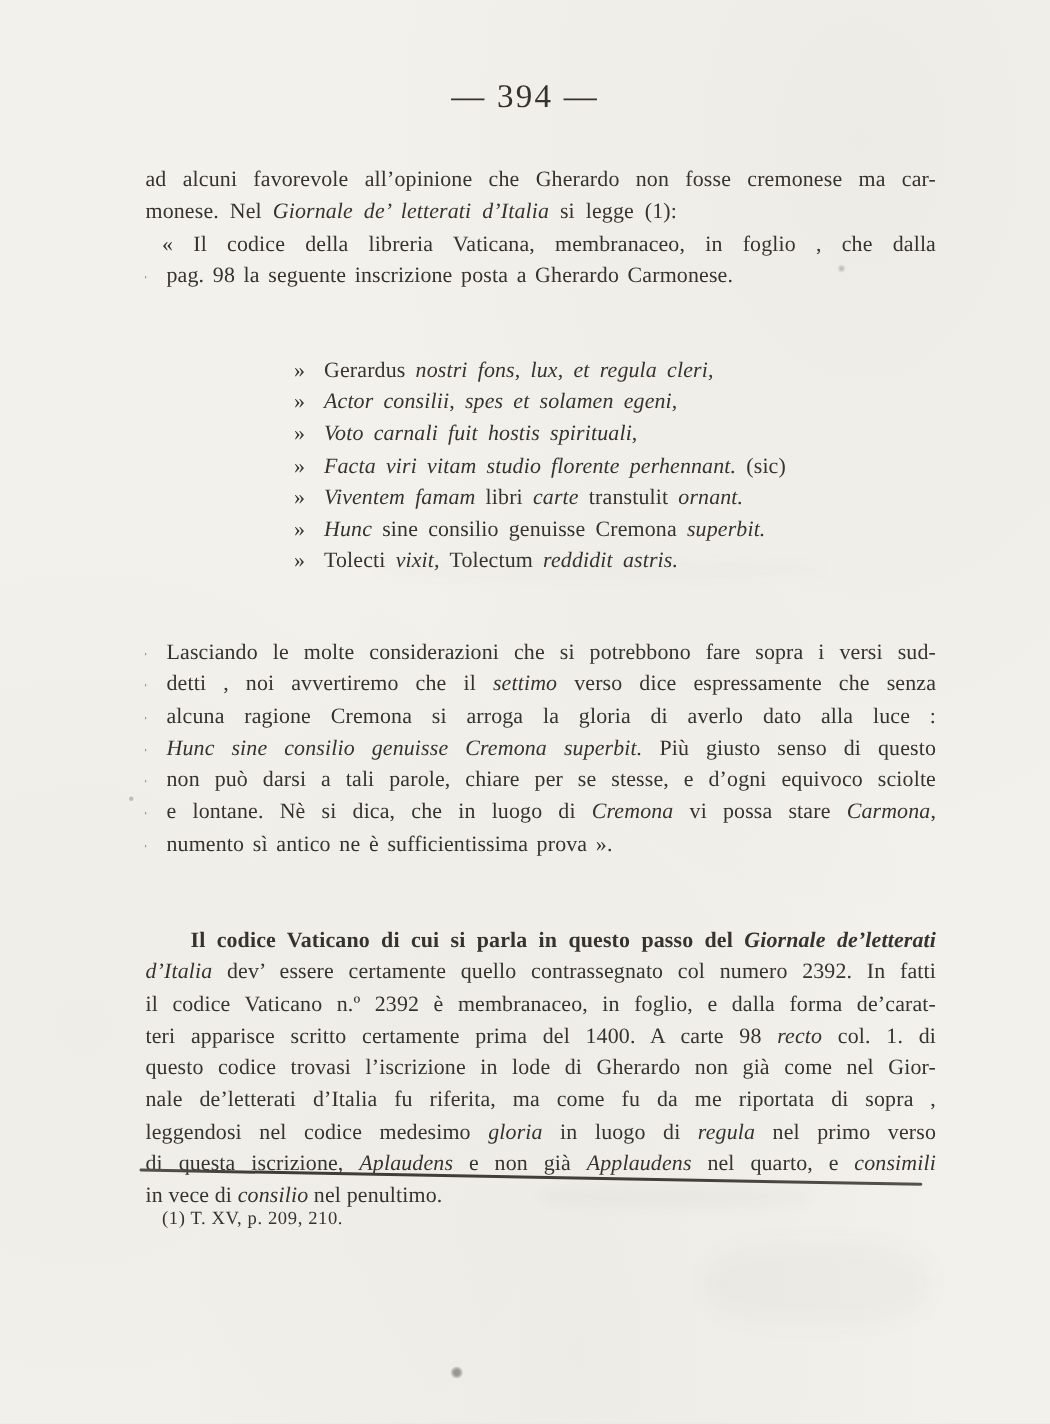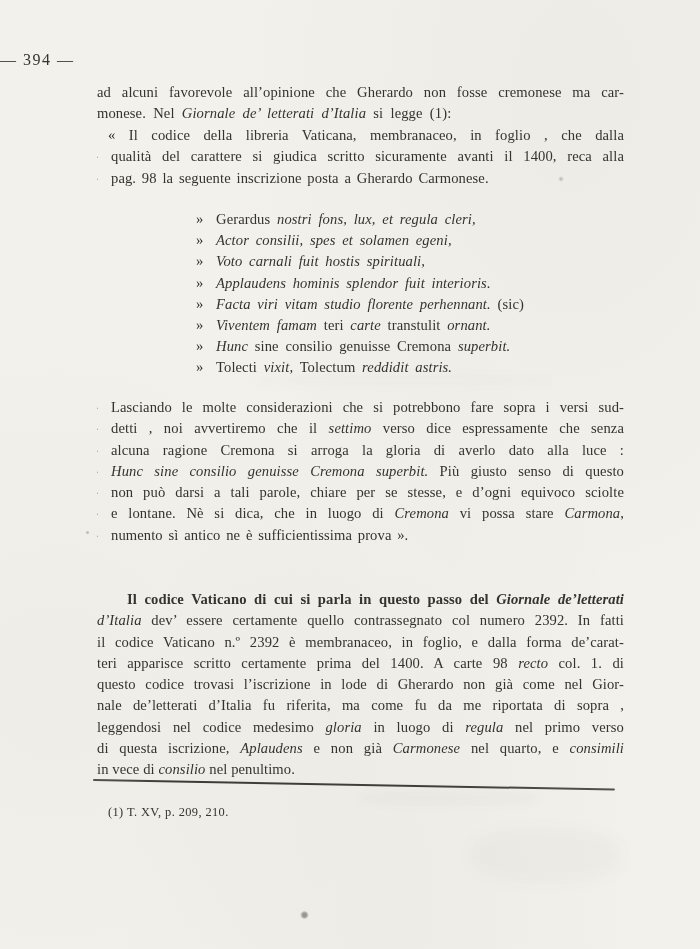--- a/index.html
+++ b/index.html
@@ -8,24 +8,24 @@
     position:relative;width:700px;height:949px;overflow:hidden;
     background:
       radial-gradient(ellipse at 82% 10%, rgba(70,65,55,.03), transparent 45%),
       radial-gradient(ellipse at 8% 72%, rgba(70,65,55,.025), transparent 40%),
       radial-gradient(ellipse at 55% 95%, rgba(70,65,55,.03), transparent 50%),
       var(--paper);
     font-family:"Liberation Serif","DejaVu Serif",serif;
     color:var(--ink);font-size:14.6px;
   }
   .pagenum{
-    position:absolute;top:51px;left:0;width:700px;text-align:left;
-    font-size:16px;letter-spacing:1.5px;
+    position:absolute;top:51px;left:0;width:700px;text-align:center;
+    font-size:22px;letter-spacing:1.5px;
   }
-  .block{position:absolute;left:97px;width:527px;line-height:21.4px;}
+  .block{position:absolute;left:97px;width:527px;line-height:21.4px;margin-top:28px;}
   #para1{top:82px}
   #qintro{top:125px}
   #verses{top:209px;line-height:21.2px}
   #qbody{top:397px;line-height:21.3px}
   #para2{top:589px;line-height:21.3px}
   .line{position:relative;overflow:hidden;white-space:normal;letter-spacing:.1px;}
   .just{text-align:justify;text-align-last:justify;}
   .q{padding-left:14px;}
   .qmark{position:absolute;left:-6px;top:0;font-style:normal;}
   .verse{padding-left:119px;word-spacing:3px;}
@@ -58,30 +58,30 @@
 
 <div class="page">
   <div class="pagenum">— 394 —</div>
 
   <div class="block" id="para1">
       <div class="line just"><span>ad alcuni favorevole all’opinione che Gherardo non fosse cremonese ma car-</span></div>
       <div class="line spread"><span>monese. Nel </span><span class="it">Giornale de’ letterati d’Italia</span><span> si legge (1):</span></div>
     </div>
   <div class="block" id="qintro">
       <div class="line just ind-small"><span>« Il codice della libreria Vaticana, membranaceo, in foglio , che dalla</span></div>
-      <div class="line just q"><span class="qmark">»</span><span>qualità del carattere si giudica scritto sicuramente avanti il 1400, reca alla</span></div>
+      <div class="line just q"><span class="qmark">»</span></div>
       <div class="line q spread-sm"><span class="qmark">»</span><span>pag. 98 la seguente inscrizione posta a Gherardo Carmonese.</span></div>
     </div>
   <div class="block" id="verses">
       <div class="line verse"><span class="qmark">»</span><span>Gerardus </span><span class="it">nostri fons, lux, et regula cleri,</span></div>
       <div class="line verse"><span class="qmark">»</span><span class="it">Actor consilii, spes et solamen egeni,</span></div>
       <div class="line verse"><span class="qmark">»</span><span class="it">Voto carnali fuit hostis spirituali,</span></div>
-      <div class="line verse"><span class="qmark">»</span><span class="it">Applaudens hominis splendor fuit interioris.</span></div>
+      <div class="line verse"><span class="qmark">»</span></div>
       <div class="line verse"><span class="qmark">»</span><span class="it">Facta viri vitam studio florente perhennant.</span><span> (sic)</span></div>
-      <div class="line verse"><span class="qmark">»</span><span class="it">Viventem famam</span><span> teri </span><span class="it">carte</span><span> transtulit </span><span class="it">ornant.</span></div>
+      <div class="line verse"><span class="qmark">»</span><span class="it">Viventem famam</span><span> libri </span><span class="it">carte</span><span> transtulit </span><span class="it">ornant.</span></div>
       <div class="line verse"><span class="qmark">»</span><span class="it">Hunc</span><span> sine consilio genuisse Cremona </span><span class="it">superbit.</span></div>
       <div class="line verse"><span class="qmark">»</span><span>Tolecti </span><span class="it">vixit,</span><span> Tolectum </span><span class="it">reddidit astris.</span></div>
     </div>
   <div class="block" id="qbody">
       <div class="line just q"><span class="qmark">»</span><span>Lasciando le molte considerazioni che si potrebbono fare sopra i versi sud-</span></div>
       <div class="line just q"><span class="qmark">»</span><span>detti , noi avvertiremo che il </span><span class="it">settimo</span><span> verso dice espressamente che senza</span></div>
       <div class="line just q"><span class="qmark">»</span><span>alcuna ragione Cremona si arroga la gloria di averlo dato alla luce :</span></div>
       <div class="line just q"><span class="qmark">»</span><span class="it">Hunc sine consilio genuisse Cremona superbit.</span><span> Più giusto senso di questo</span></div>
       <div class="line just q"><span class="qmark">»</span><span>non può darsi a tali parole, chiare per se stesse, e d’ogni equivoco sciolte</span></div>
       <div class="line just q"><span class="qmark">»</span><span>e lontane. Nè si dica, che in luogo di </span><span class="it">Cremona</span><span> vi possa stare </span><span class="it">Carmona</span><span>,</span></div>
@@ -90,21 +90,21 @@
       <div class="line q spread-sm"><span class="qmark">»</span><span>numento sì antico ne è sufficientissima prova ».</span></div>
     </div>
   <div class="block" id="para2">
       <div class="line just ind-para"><span>Il codice Vaticano di cui si parla in questo passo del </span><span class="it">Giornale de’letterati</span></div>
       <div class="line just"><span class="it">d’Italia</span><span> dev’ essere certamente quello contrassegnato col numero 2392. In fatti</span></div>
       <div class="line just"><span>il codice Vaticano n.º 2392 è membranaceo, in foglio, e dalla forma de’carat-</span></div>
       <div class="line just"><span>teri apparisce scritto certamente prima del 1400. A carte 98 </span><span class="it">recto</span><span> col. 1. di</span></div>
       <div class="line just"><span>questo codice trovasi l’iscrizione in lode di Gherardo non già come nel Gior-</span></div>
       <div class="line just"><span>nale de’letterati d’Italia fu riferita, ma come fu da me riportata di sopra ,</span></div>
       <div class="line just"><span>leggendosi nel codice medesimo </span><span class="it">gloria</span><span> in luogo di </span><span class="it">regula</span><span> nel primo verso</span></div>
-      <div class="line just"><span>di questa iscrizione, </span><span class="it">Aplaudens</span><span> e non già </span><span class="it">Carmonese</span><span> nel quarto, e </span><span class="it">consimili</span></div>
+      <div class="line just"><span>di questa iscrizione, </span><span class="it">Aplaudens</span><span> e non già </span><span class="it">Applaudens</span><span> nel quarto, e </span><span class="it">consimili</span></div>
       <div class="line"><span>in vece di </span><span class="it">consilio</span><span> nel penultimo.</span></div>
     </div>
 
   <div class="rule"></div>
   <div class="footnote">(1) T. XV, p. 209, 210.</div>
 
   <div class="speck s1"></div>
   <div class="speck s2"></div>
   <div class="speck s3"></div>
   <div class="smudge g1"></div>

